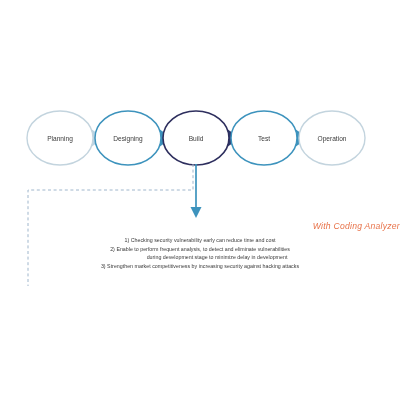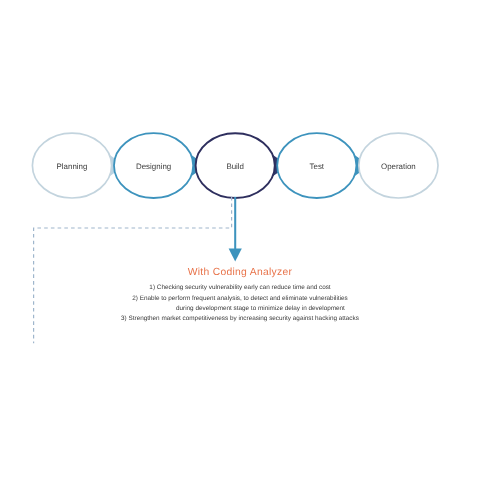--- a/index.html
+++ b/index.html
@@ -33,25 +33,26 @@
     fill: #3b3b3b;
     font-family: "Liberation Sans", sans-serif;
     text-anchor: middle;
     dominant-baseline: middle;
   }
   .panel-title {
     position: absolute;
     left: 0;
     top: 221px;
     width: 400px;
-    text-align: center;
+    text-align: right;
     font-size: 8.6px;
     color: #e8734a;
     letter-spacing: 0.25px;
     white-space: nowrap;
+    font-style: italic;
   }
   .bullets {
     position: absolute;
     left: 0;
     top: 236px;
     width: 400px;
     text-align: center;
     font-size: 5.3px;
     line-height: 8.6px;
     color: #3a3a3a;

